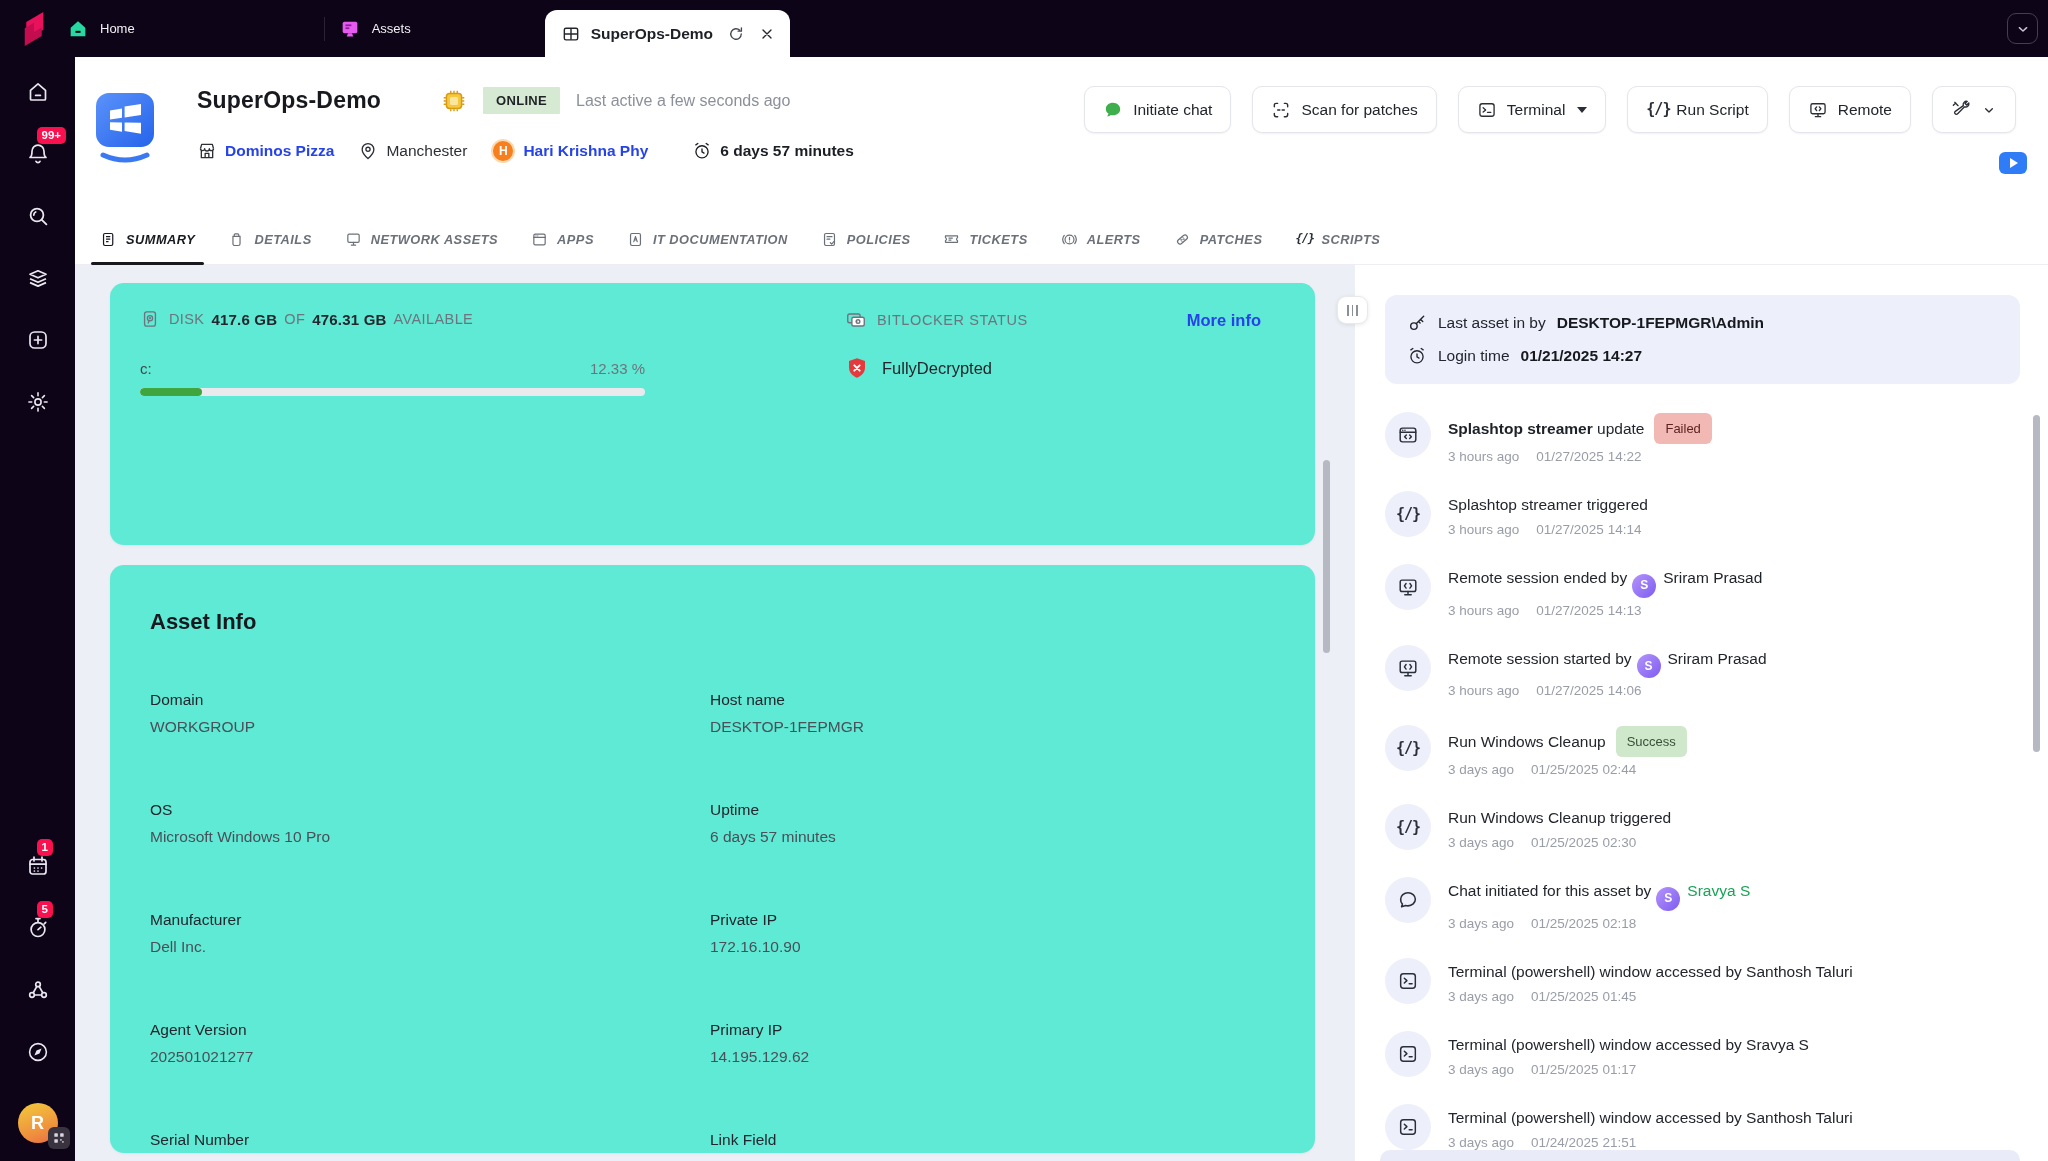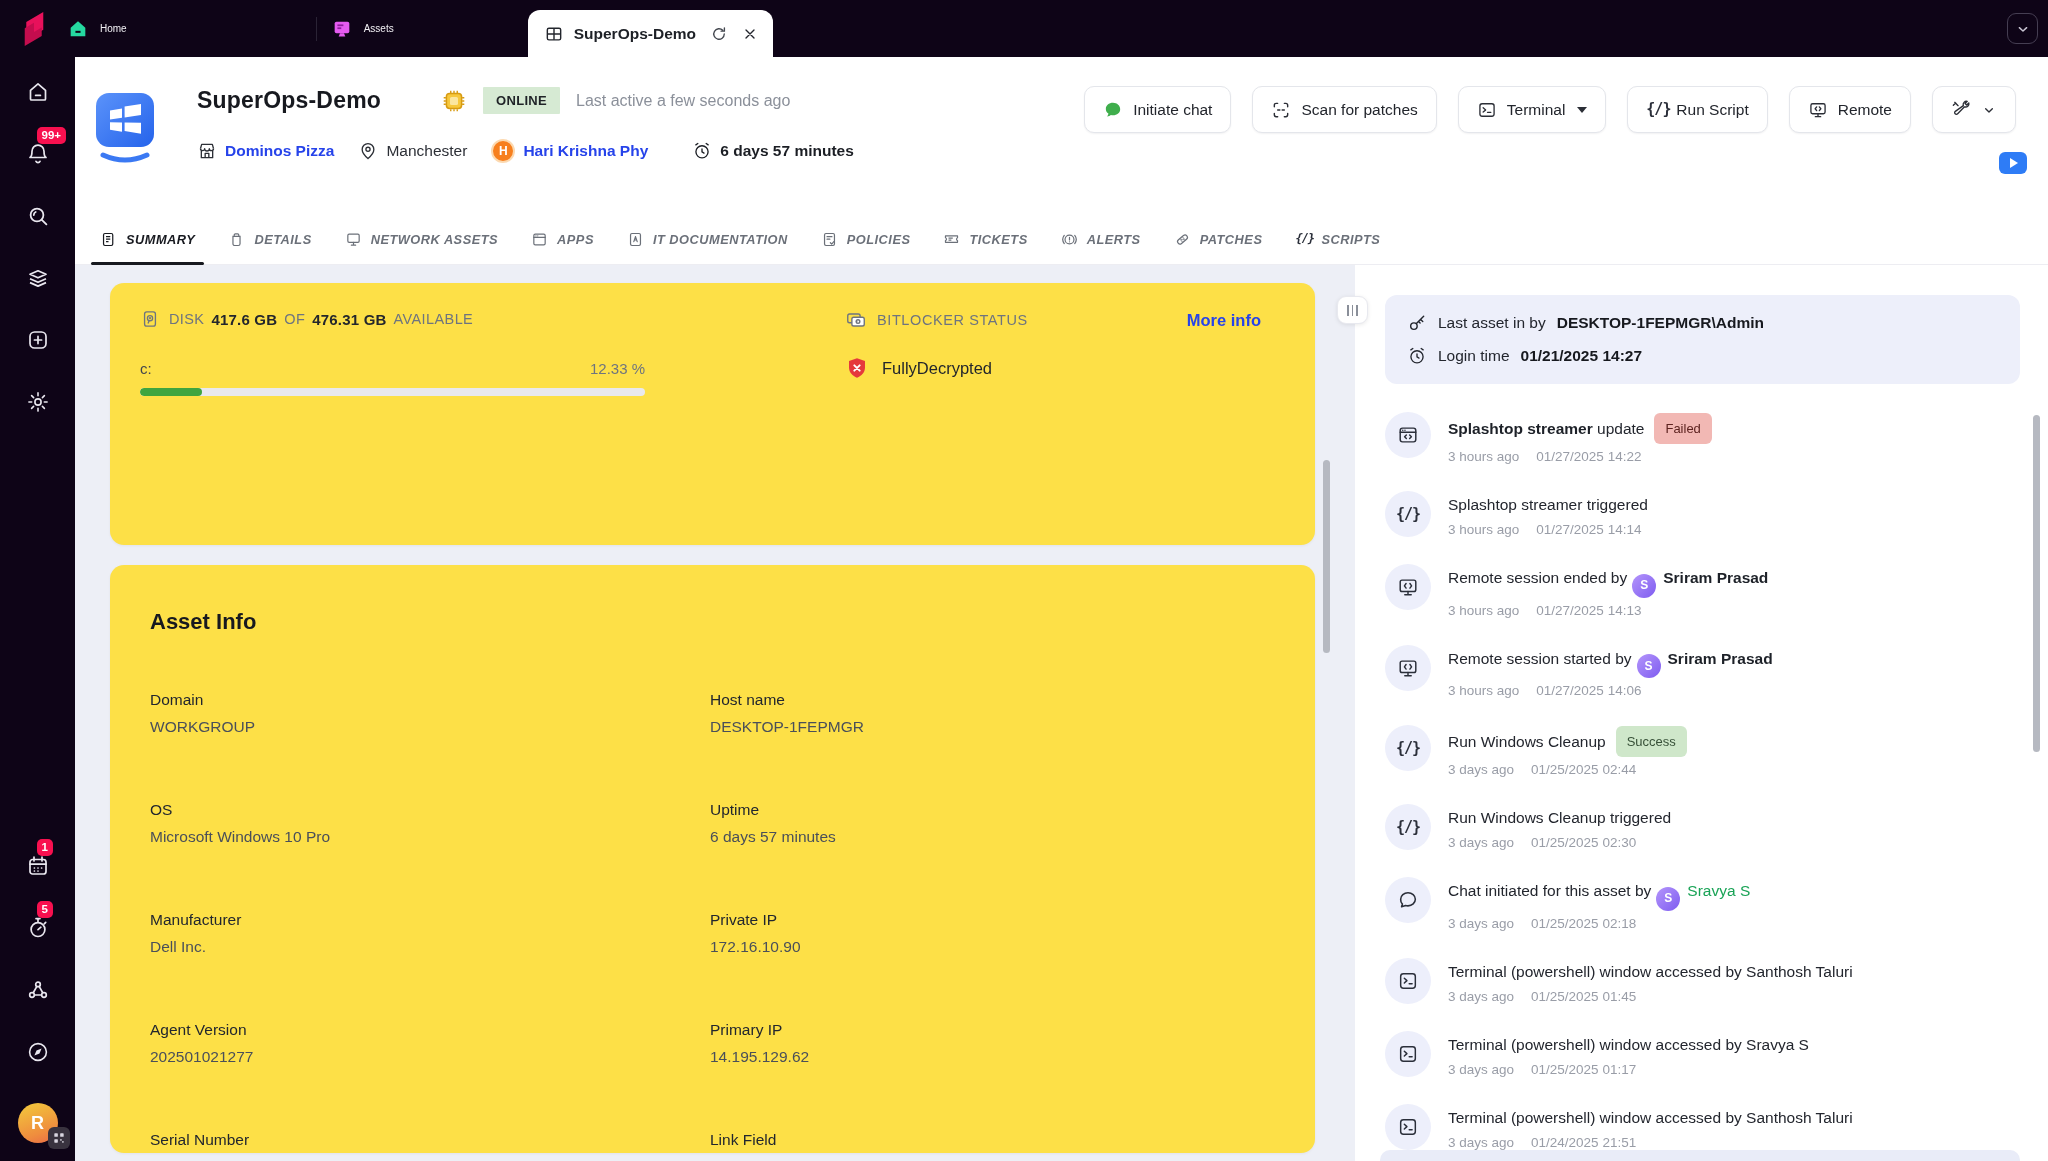--- a/index.html
+++ b/index.html
@@ -16,21 +16,21 @@
   .ic svg{width:100%;height:100%;display:block;}
   .ic14{width:14px;height:14px}.ic16{width:16px;height:16px}.ic17{width:17px;height:17px}
   .ic18{width:18px;height:18px}.ic20{width:20px;height:20px}.ic22{width:22px;height:22px}
   .ic24{width:24px;height:24px}.ic26{width:26px;height:26px}
   .braces{font-family:"DejaVu Sans Mono",monospace;font-weight:700;letter-spacing:-1px;color:#2b2f3a;}
 
   
   .topbar{height:57px;display:flex;align-items:center;background:var(--topbar-bg);padding-left:15px;position:relative;z-index:10;}
   .logo{width:44px;height:40px;display:flex;align-items:center;}
   .logo svg{width:34px;height:38px;margin-left:2px;}
-  .tb-tab{display:flex;align-items:center;gap:11px;color:#f1f0f4;font-size:10px;font-weight:500;height:100%;cursor:pointer;}
+  .tb-tab{display:flex;align-items:center;gap:11px;color:#f1f0f4;font-size:13px;font-weight:500;height:100%;cursor:pointer;}
   .tb-home{margin-left:8px;}
   .tb-sep{width:1px;height:24px;background:#2a2335;margin-left:189px;}
   .tb-assets{margin-left:14px;}
   .active-tab{height:47px;align-self:flex-end;background:#fff;border-radius:12px 12px 0 0;
     display:flex;align-items:center;padding:0 16px;gap:10px;width:245px;margin-left:134px;}
   .active-tab .lbl{font-size:15.5px;font-weight:600;color:#1d2026;white-space:nowrap;}
   .active-tab .mini{margin-left:4px;color:#43474f;cursor:pointer;}
   .tb-right{margin-left:auto;margin-right:10px;}
   .win-chev{width:31px;height:31px;border:1.5px solid #453e52;border-radius:9px;background:transparent;
     color:#cac6d4;display:flex;align-items:center;justify-content:center;cursor:pointer;padding:0;}
@@ -81,21 +81,21 @@
 
   .tabbar{height:50px;display:flex;align-items:stretch;padding-left:22px;gap:27px;border-bottom:1px solid #ededf2;flex:none;}
   .tab{display:flex;align-items:center;gap:9px;font-size:12.8px;letter-spacing:.5px;color:#6b7079;
     font-weight:600;position:relative;padding:0 3px;cursor:pointer;white-space:nowrap;font-style:italic;}
   .tab.active{color:#17191f;}
   .tab.active::after{content:'';position:absolute;left:-6px;right:-6px;bottom:-1px;height:3px;background:#17191f;border-radius:2px;}
 
   
   .content{flex:1;position:relative;background:var(--content-bg);display:flex;overflow:hidden;}
   .left-col{width:1280px;flex:none;position:relative;padding:18px 0 0 35px;}
-  .card{background:#fde047;border-radius:14px;width:1205px;box-shadow:0 1px 3px rgba(25,28,45,.05);}
+  .card{background:#5eead4;border-radius:14px;width:1205px;box-shadow:0 1px 3px rgba(25,28,45,.05);}
   .disk-card{height:262px;display:flex;padding:26px 30px;}
   .disk-col{width:505px;flex:none;}
   .disk-head{display:flex;align-items:center;gap:7px;font-size:14.5px;color:#6e747f;letter-spacing:.4px;}
   .disk-head b{font-size:15px;font-weight:700;color:#23262c;letter-spacing:.2px;}
   .disk-head .ic{color:#6e747f;margin-right:2px;}
   .drive-row{margin-top:31px;display:flex;justify-content:space-between;font-size:15px;color:#41454e;}
   .pct{color:#6e747f;}
   .bar{margin-top:11px;height:8px;background:#e9e9ee;border-radius:5px;overflow:hidden;}
   .fill{height:100%;background:var(--progress-green);border-radius:5px;}
   .bit-col{margin-left:200px;flex:1;padding-right:24px;}
@@ -129,21 +129,21 @@
   .act{display:flex;gap:17px;margin-bottom:27px;min-height:46px;}
   .act-ic{width:46px;height:46px;border-radius:50%;background:#edeffb;color:#2b2f3a;
     display:flex;align-items:center;justify-content:center;flex:none;}
   .act-ic .braces{font-size:15px;}
   .act-body{padding-top:1px;}
   .act-title{font-size:15.5px;color:#23262e;line-height:25px;}
   .act-title b{font-weight:700;color:#1d2128;}
   .mini-av{width:24px;height:24px;border-radius:50%;background:linear-gradient(135deg,#b495fb,#7e5cf0);
     color:#fff;font-size:12px;font-weight:700;display:inline-flex;align-items:center;justify-content:center;
     vertical-align:-6px;margin:0 7px 0 5px;}
-  .p-bold{font-weight:700;color:#1d2128;}
+  .p-bold{font-weight:400;color:#1d2128;}
   .p-green{color:var(--person-green);font-weight:500;}
   .badge{display:inline-block;margin-left:10px;padding:3px 11px;border-radius:6px;font-size:13px;
     font-weight:500;vertical-align:1px;}
   .badge.failed{background:var(--failed-bg);color:var(--failed-text);}
   .badge.success{background:var(--success-bg);color:var(--success-text);}
   .act-meta{margin-top:5px;font-size:13.5px;color:#999da7;display:flex;gap:17px;}
   .right-sb{right:8px;top:150px;height:337px;}
   .bottom-strip{position:absolute;bottom:0;left:25px;right:28px;height:11px;background:#e9ecf8;border-radius:10px 10px 0 0;}
 </style>
 </head>

